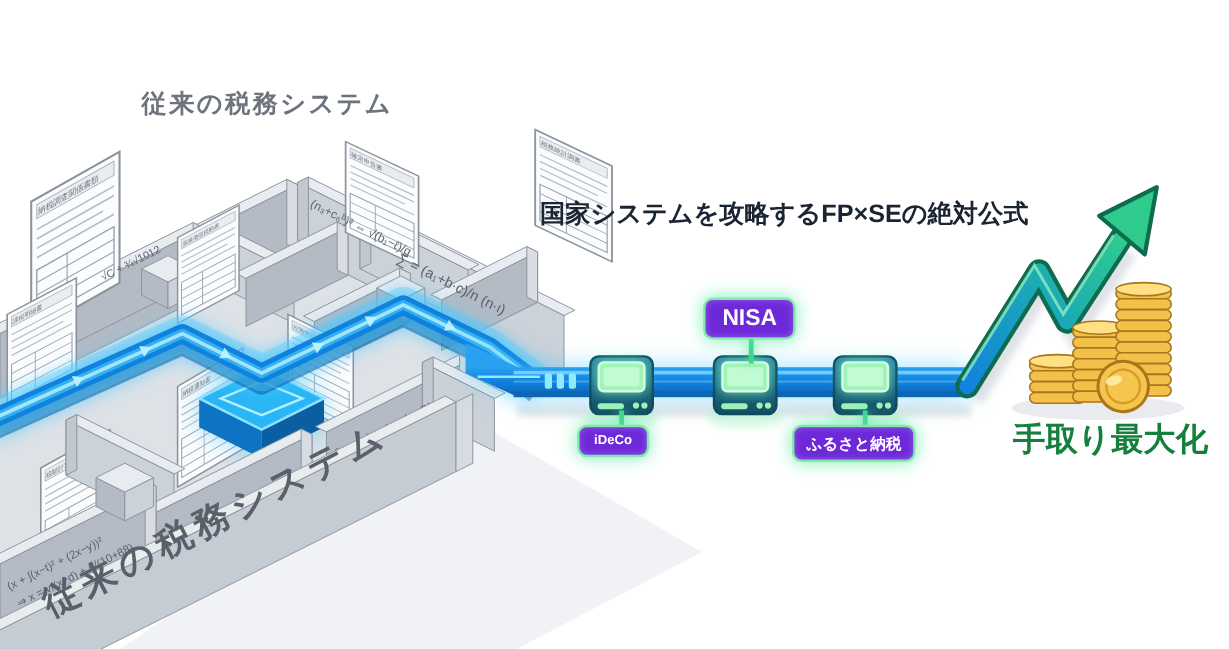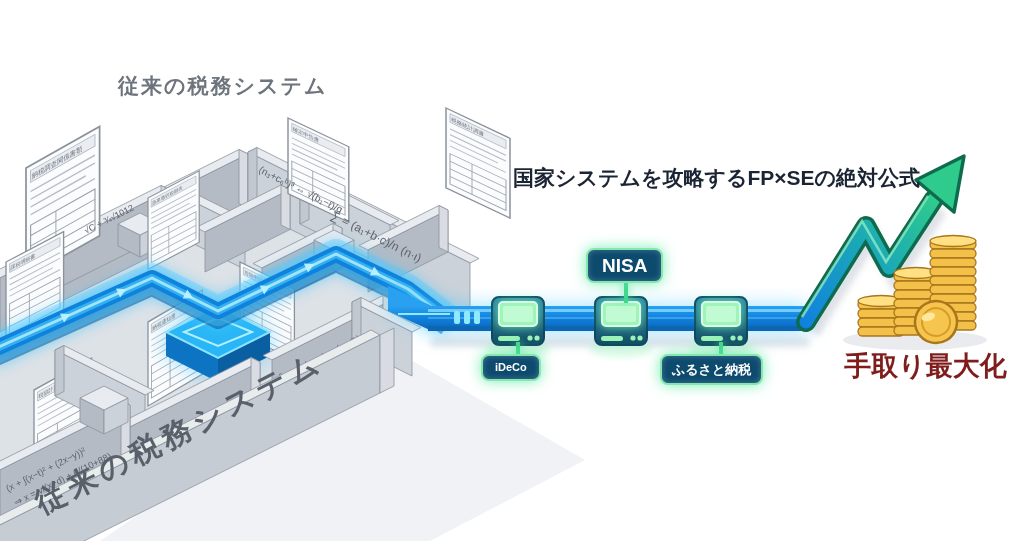--- a/index.html
+++ b/index.html
@@ -3,25 +3,25 @@
 <meta charset="utf-8">
 <style>
   html,body{margin:0;padding:0;background:#ffffff;}
   .stage{position:relative;width:1024px;height:541px;background:#ffffff;overflow:hidden;
          font-family:"Liberation Sans","DejaVu Sans",sans-serif;}
   .stage svg{position:absolute;left:0;top:0;}
   .caption{position:absolute;left:118px;top:72px;font-size:21px;font-weight:700;
            color:#6e747d;letter-spacing:2px;}
   .title{position:absolute;left:450px;top:110px;width:470px;text-align:center;
          font-size:39px;font-weight:900;color:#1b2433;letter-spacing:1px;}
-  .subtitle{position:absolute;left:450px;top:164px;width:470px;text-align:right;
+  .subtitle{position:absolute;left:450px;top:164px;width:470px;text-align:left;
             font-size:21px;font-weight:800;color:#1b2433;}
   .outcome{position:absolute;left:838px;top:348px;width:175px;text-align:center;
-           font-size:27px;font-weight:800;color:#7f1d1d;}
-  .badge{position:absolute;background:#0c4a6e;border:2px solid #83e7ae;border-radius:8px;
+           font-size:27px;font-weight:800;color:#15803d;}
+  .badge{position:absolute;background:#6d28d9;border:2px solid #83e7ae;border-radius:8px;
          color:#ffffff;font-weight:800;text-align:center;line-height:1;
          box-shadow:0 0 14px rgba(86,235,160,.8), inset 0 0 6px rgba(255,255,255,.25);}
   .badge-nisa{left:586px;top:248px;padding:6px 14px;font-size:19px;}
   .badge-ideco{left:481px;top:354px;padding:6px 12px;font-size:11px;}
   .badge-furusato{left:660px;top:354px;padding:7px 10px;font-size:13px;}
   .stem{position:absolute;width:4px;background:#41d68c;
         box-shadow:0 0 9px rgba(86,235,160,.9);}
   .stem-nisa{left:624px;top:281px;height:22px;}
   .stem-ideco{left:516px;top:342px;height:13px;}
   .stem-furusato{left:719px;top:342px;height:13px;}

